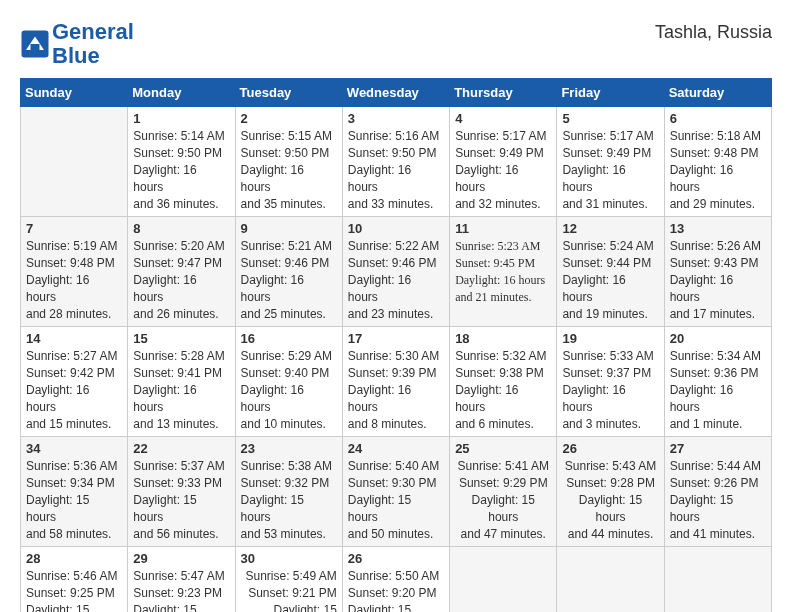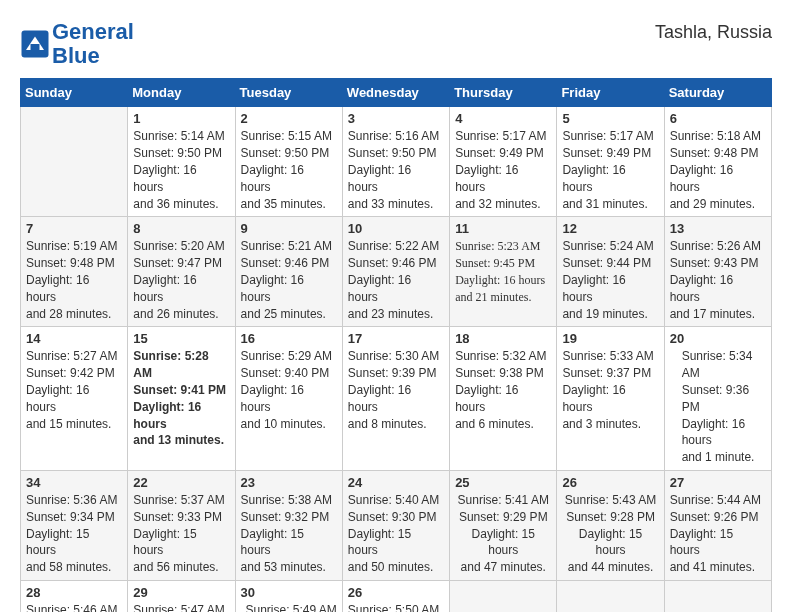--- a/index.html
+++ b/index.html
@@ -222,21 +222,21 @@
       <tr>
         <td>
           <span class="day-num">14</span>
           <div class="day-info" style="white-space: pre-line;">Sunrise: 5:27 AM
 Sunset: 9:42 PM
 Daylight: 16 hours
 and 15 minutes.</div>
         </td>
         <td>
           <span class="day-num">15</span>
-          <div class="day-info" style="white-space: pre-line; font-weight: bold;">Sunrise: 5:28 AM
+          <div class="day-info" style="white-space: pre-line;">Sunrise: 5:28 AM
 Sunset: 9:41 PM
 Daylight: 16 hours
 and 13 minutes.</div>
         </td>
         <td>
           <span class="day-num">16</span>
           <div class="day-info" style="white-space: pre-line;">Sunrise: 5:29 AM
 Sunset: 9:40 PM
 Daylight: 16 hours
 and 10 minutes.</div>
@@ -257,21 +257,21 @@
         </td>
         <td>
           <span class="day-num">19</span>
           <div class="day-info" style="white-space: pre-line;">Sunrise: 5:33 AM
 Sunset: 9:37 PM
 Daylight: 16 hours
 and 3 minutes.</div>
         </td>
         <td>
           <span class="day-num">20</span>
-          <div class="day-info" style="white-space: pre-line; margin-left: 12px;">Sunrise: 5:34 AM
+          <div class="day-info" style="white-space: pre-line;">Sunrise: 5:34 AM
 Sunset: 9:36 PM
 Daylight: 16 hours
 and 1 minute.</div>
         </td>
       </tr>
       <tr>
         <td>
           <span class="day-num">34</span>
           <div class="day-info" style="white-space: pre-line;">Sunrise: 5:36 AM
 Sunset: 9:34 PM

